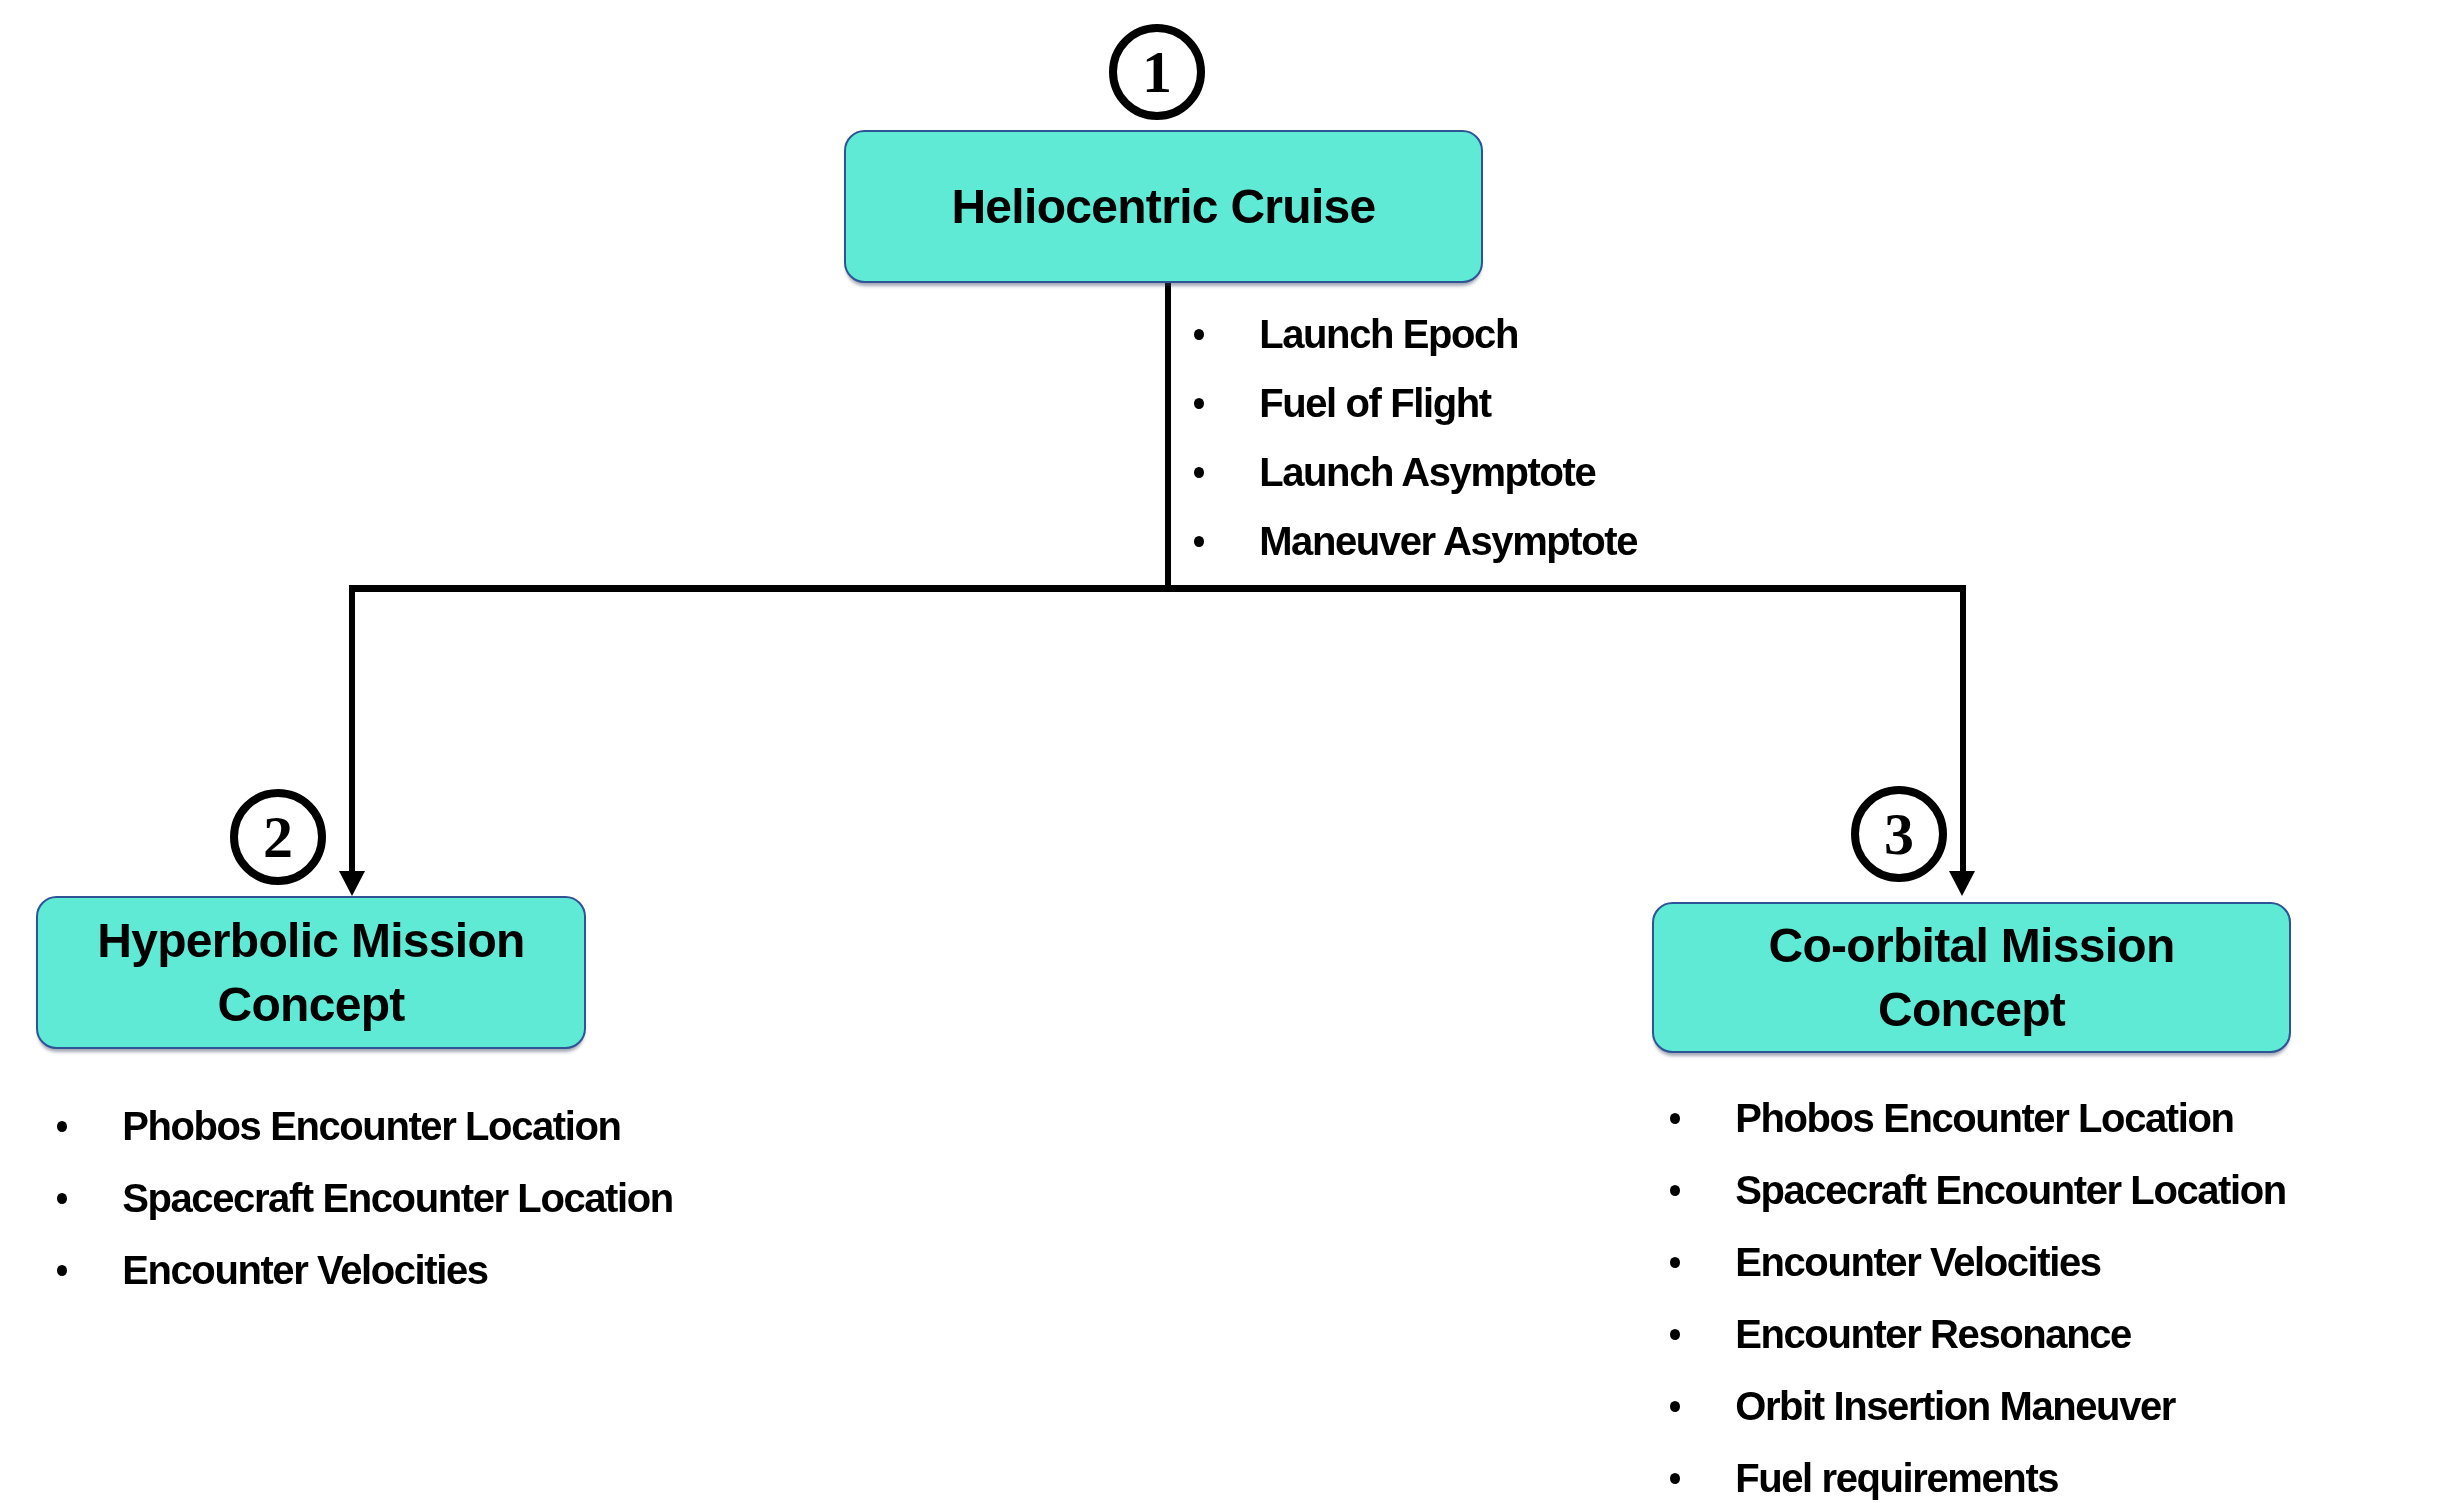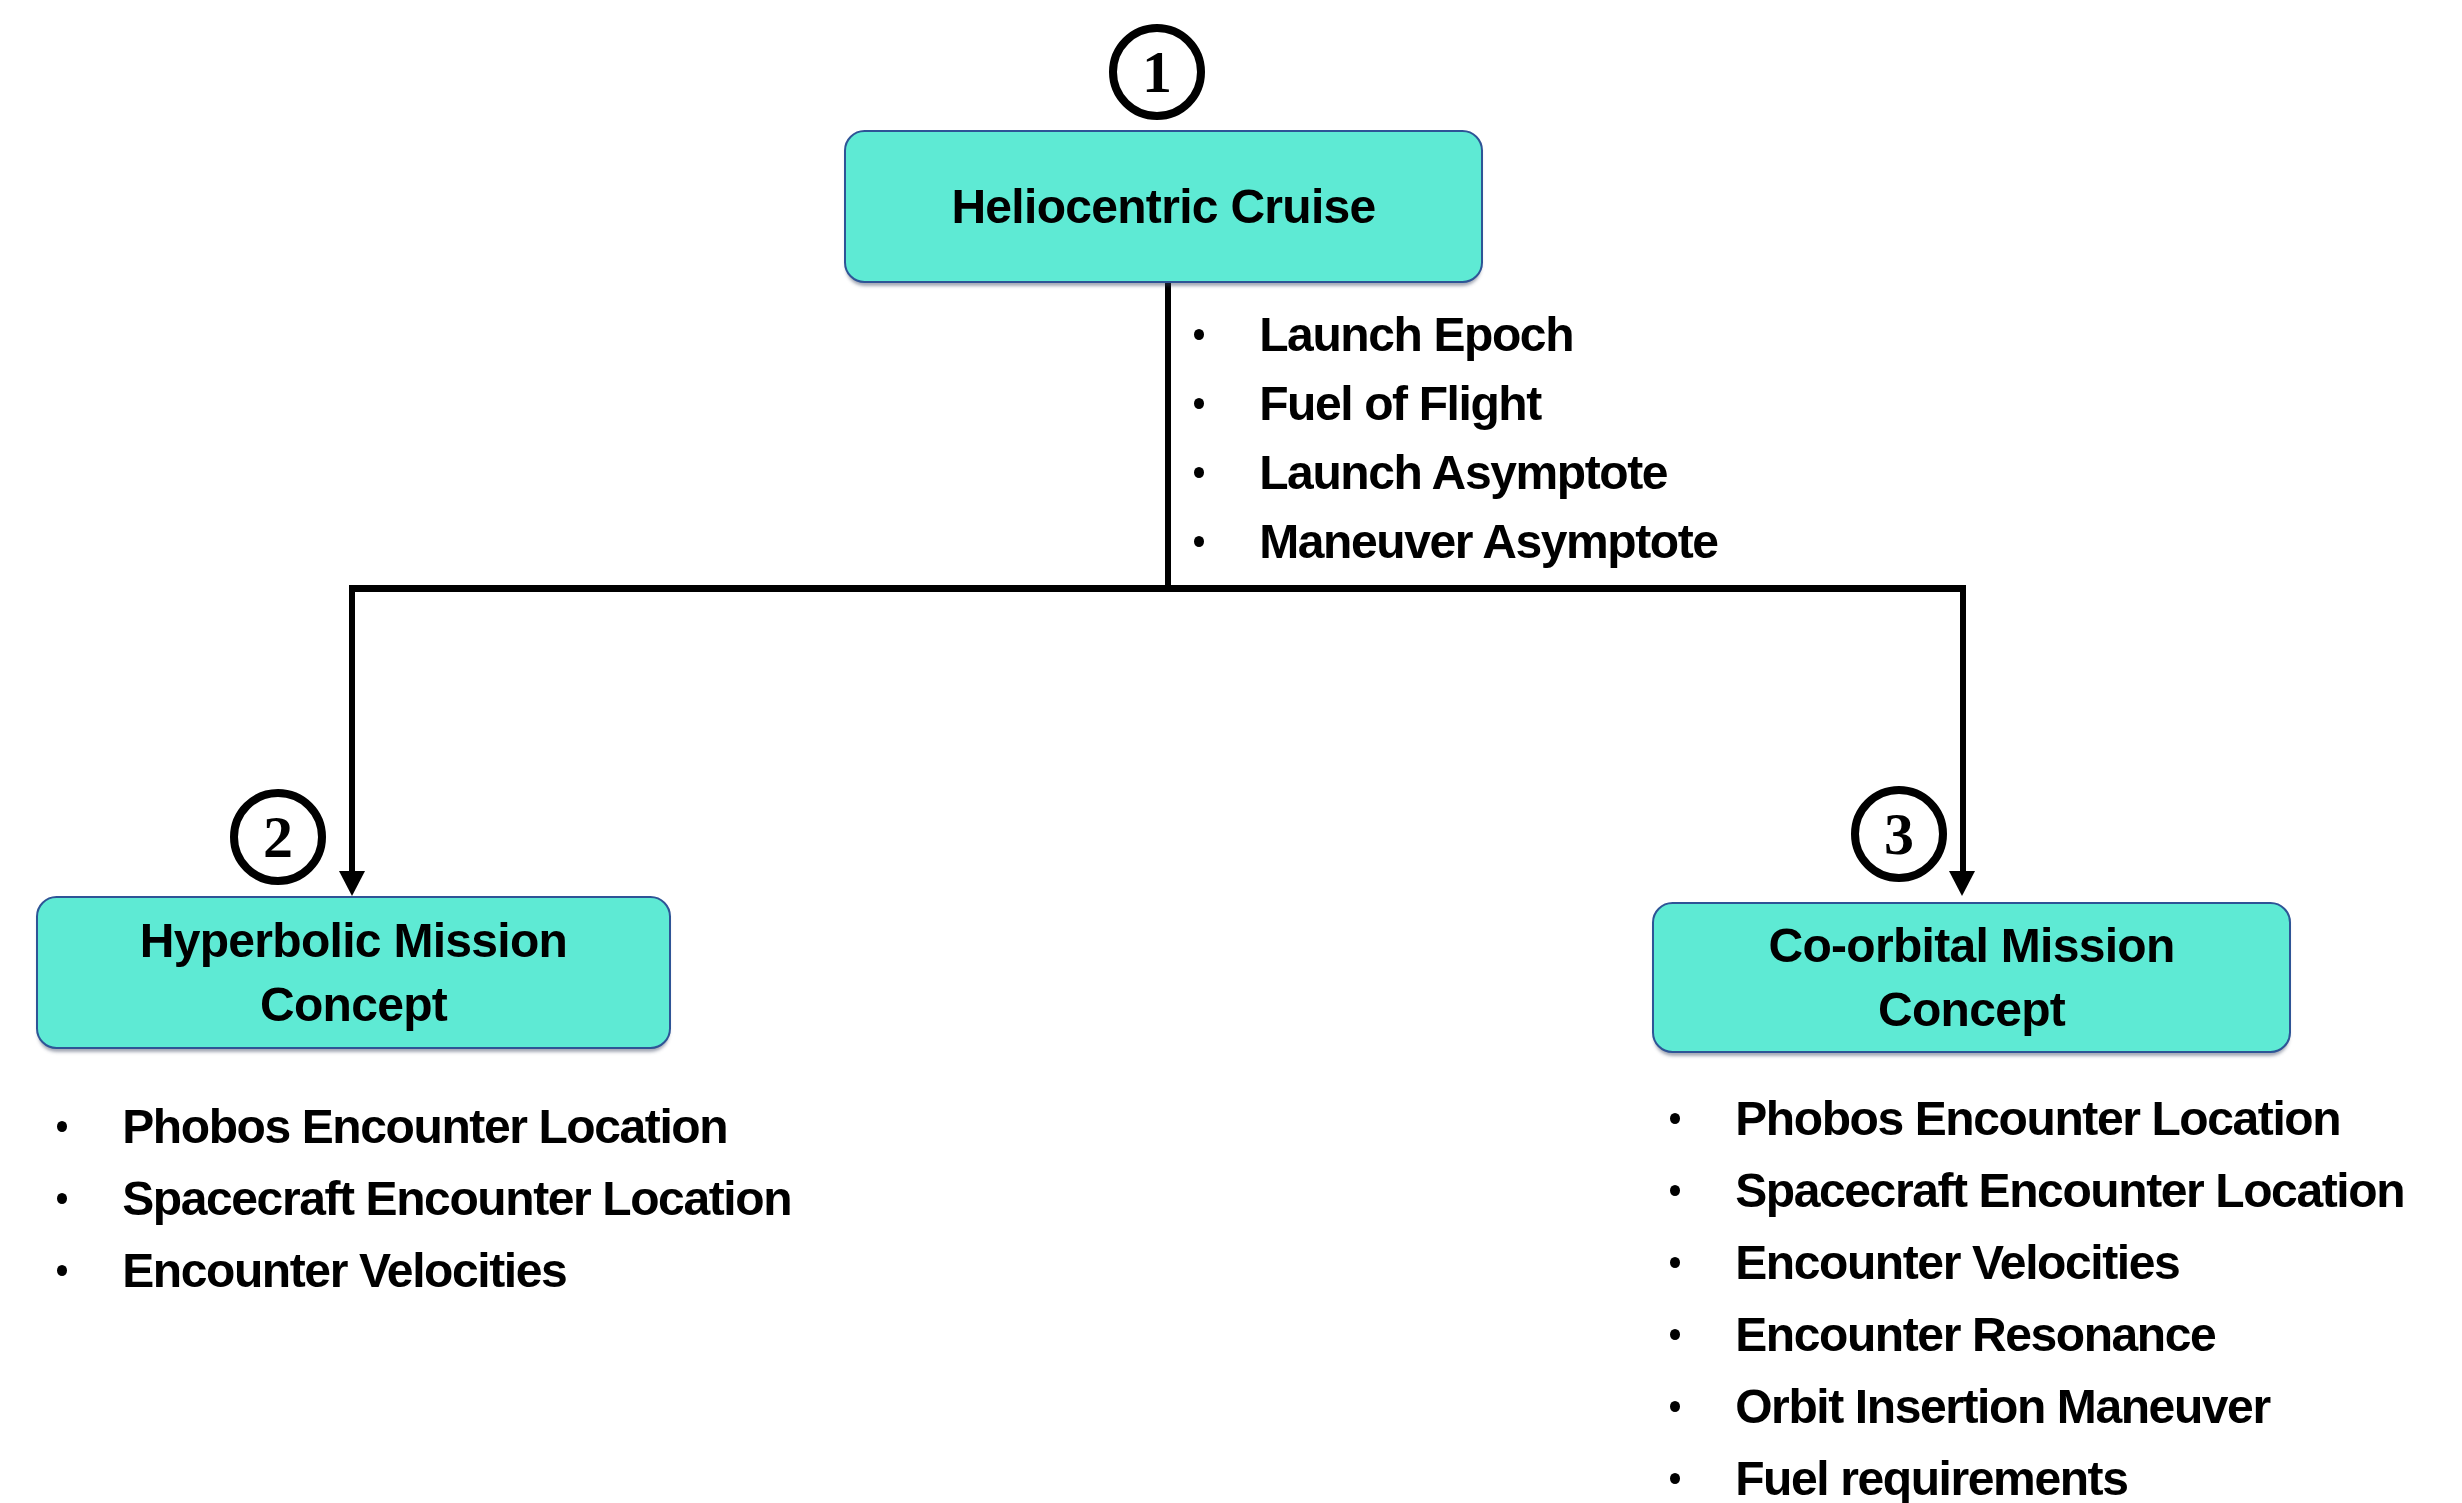--- a/index.html
+++ b/index.html
@@ -30,21 +30,21 @@
     box-shadow: 0 4.1px 3.4px -2px rgba(50, 62, 92, 0.45);
   }
   .node .label {
     font-weight: bold;
     font-size: 48px;
     letter-spacing: -0.7px;
     line-height: 1.33;
     color: #000000;
   }
   .node-cruise     { left: 844px; top: 130px;  width: 639px; height: 153px; }
-  .node-hyperbolic { left: 36px;   top: 896px; width: 635px; height: 153px; }
+  .node-hyperbolic { left: 36px;   top: 896px; width: 550px; height: 153px; }
   .node-coorbital  { left: 1652px; top: 894px; width: 639px; height: 151px; margin-top: 8px; }
   .node-hyperbolic .label, .node-coorbital .label { max-width: 478px; }
 
   
   .badge {
     position: absolute;
     box-sizing: border-box;
     width: 96px;
     height: 96px;
     background: #ffffff;
@@ -99,21 +99,21 @@
   .blist .dot {
     flex: 0 0 auto;
     width: 10.2px;
     height: 11px;
     border-radius: 50%;
     background: #000000;
     margin-right: 55px;
   }
   .blist .txt {
     font-weight: bold;
-    font-size: 48px;
+    font-size: 40px;
     letter-spacing: -1.4px;
     white-space: nowrap;
     color: #000000;
   }
   .blist-cruise     { left: 1194px; top: 300px;  }
   .blist-cruise .item     { height: 69px; }
   .blist-hyperbolic { left: 57px;   top: 1090px; }
   .blist-hyperbolic .item { height: 72px; }
   .blist-coorbital  { left: 1670px; top: 1082px; }
   .blist-coorbital .item  { height: 72px; }

